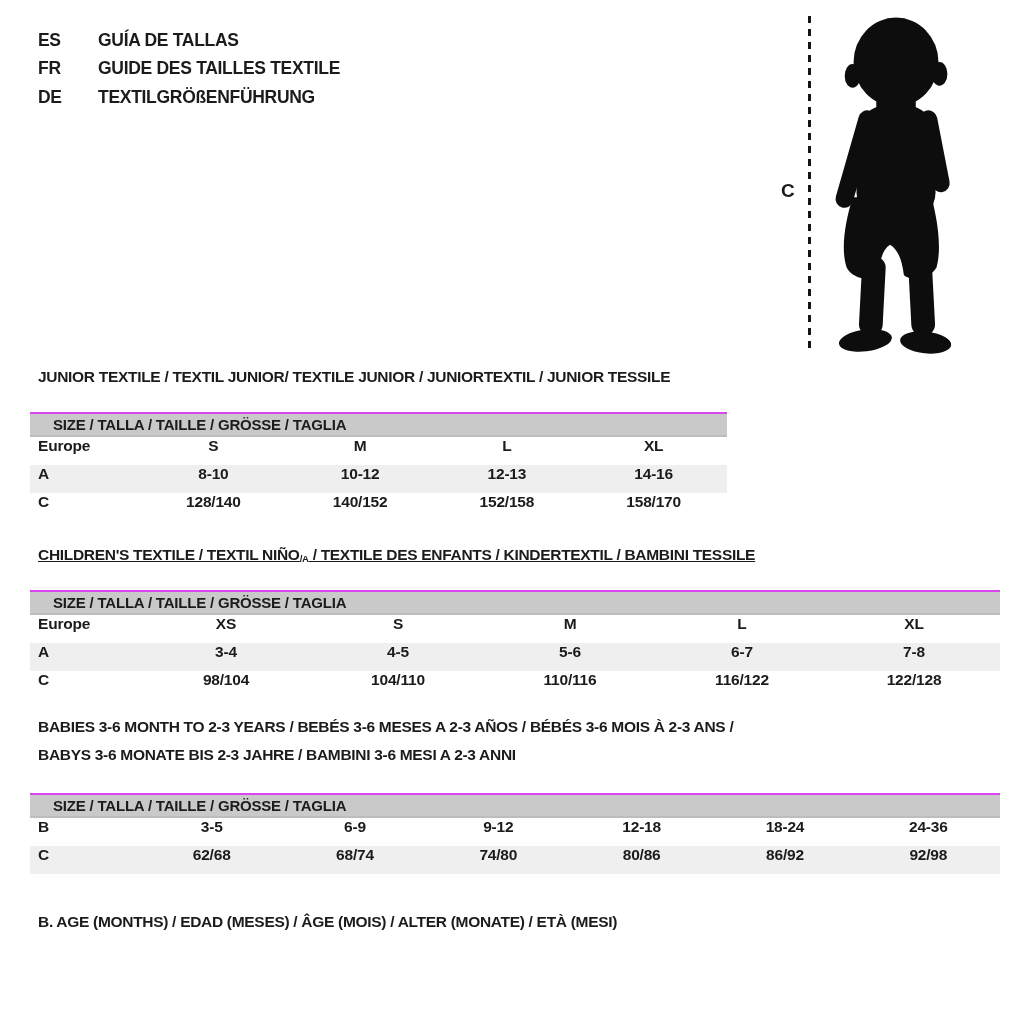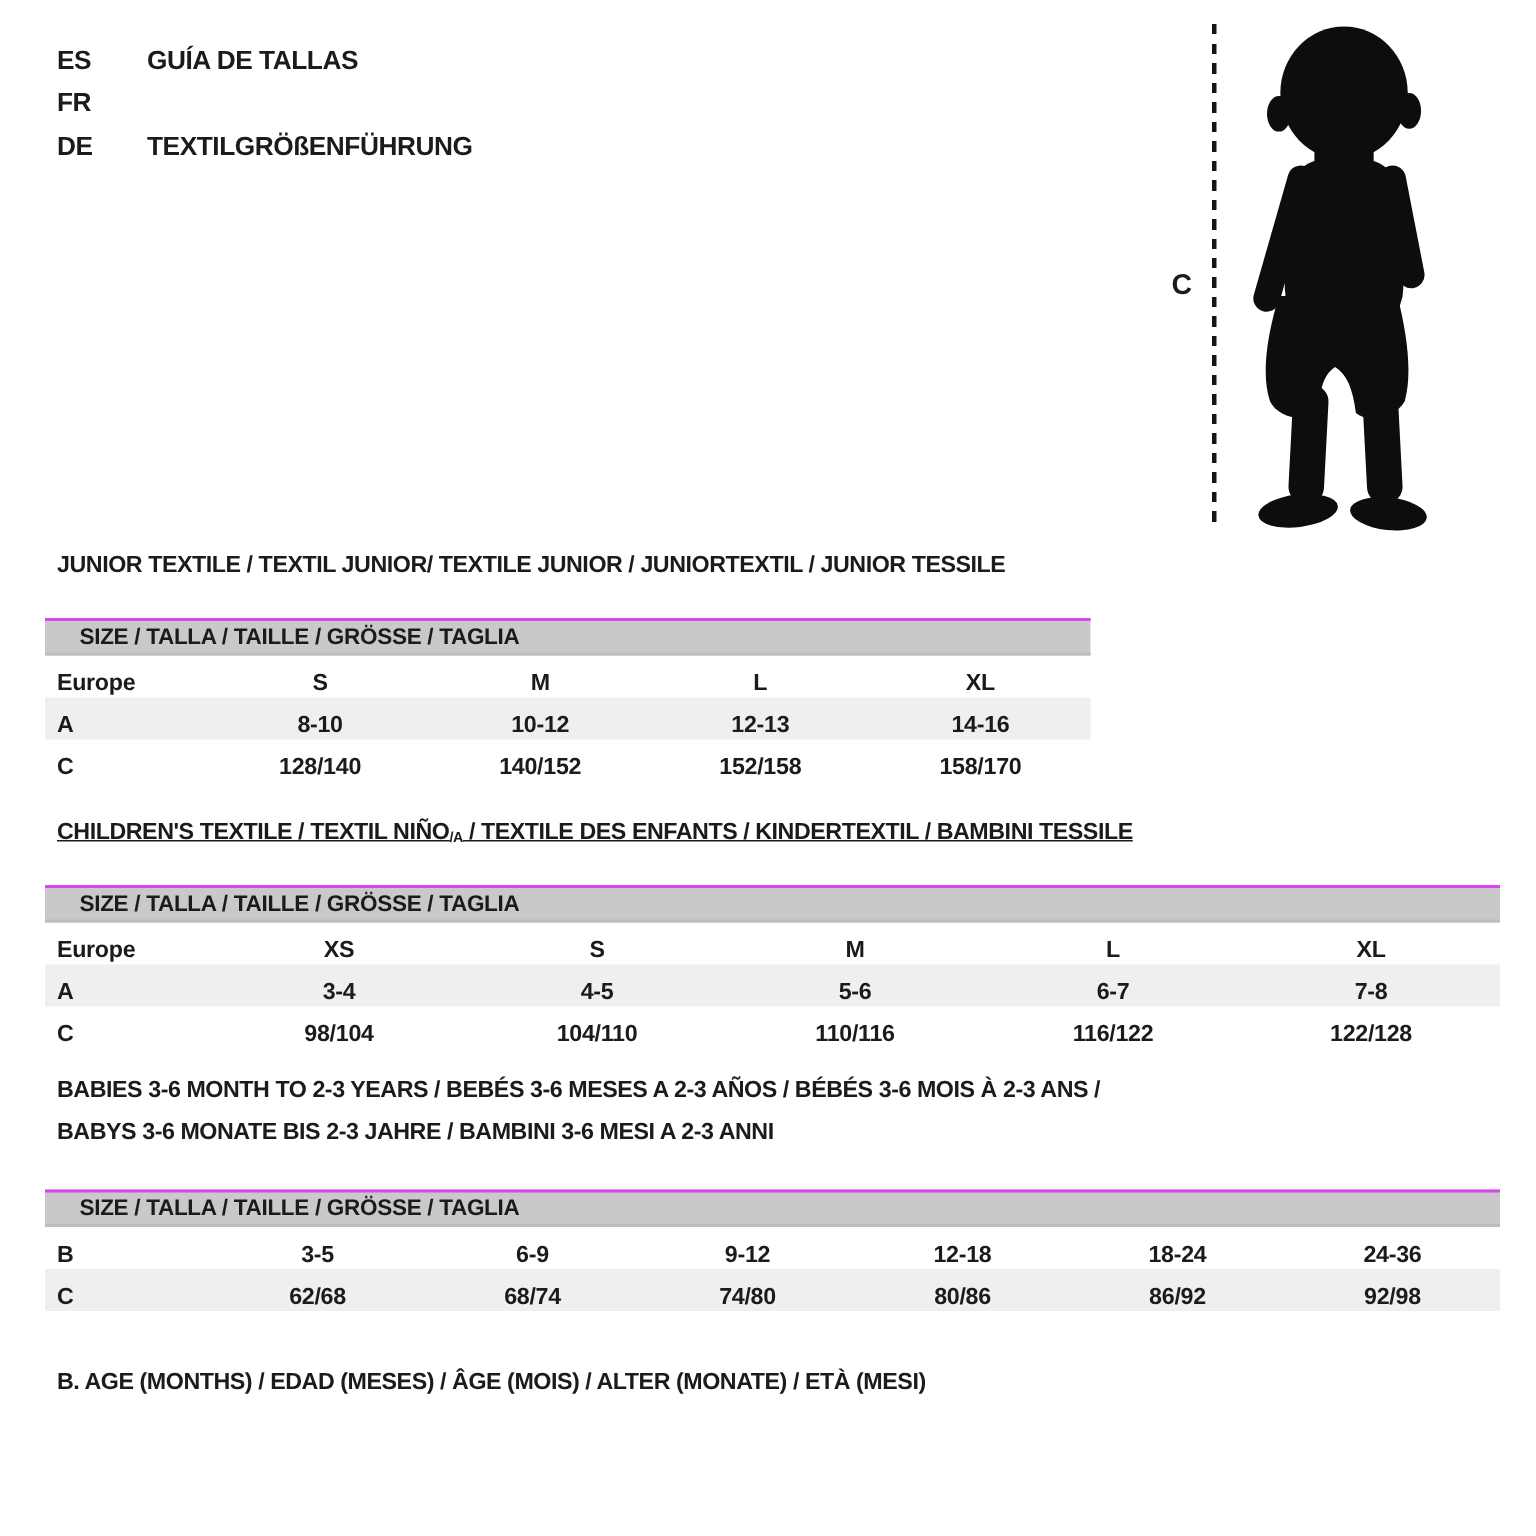--- a/index.html
+++ b/index.html
@@ -32,41 +32,42 @@
   .section-title { position:absolute; left:38px; font-size:15.5px; letter-spacing:-0.3px; white-space:nowrap; }
   .sub { font-size:0.62em; vertical-align:-0.22em; }
 
   
   .size-table { position:absolute; left:30px; font-size:15.5px; letter-spacing:-0.2px; }
   .st-header {
     height:25px; background:#c9c9c9;
     border-top:2px solid #d946ef; border-bottom:2px solid #bdbdbd;
     display:flex; align-items:center; padding-left:23px; font-size:15px;
   }
-  .st-row { display:flex; height:28px; align-items:flex-end; }
+  .st-row { display:flex; height:28px; align-items:flex-start; }
   .st-row.shaded { background:#efefef; }
   .st-label { width:110px; padding-left:8px; }
   .st-cell { flex:1; text-align:center; }
 
   
   .legend { position:absolute; left:38px; top:908px; }
   .legend-line { height:28px; display:flex; align-items:center; font-size:15.5px; letter-spacing:-0.3px; }
 </style>
 </head>
 <body>
 
 <div class="canvas">
 
   <div class="languages">
     <div class="lang-row">
       <span class="lang-code">ES</span>
       <span class="lang-title">GUÍA DE TALLAS</span>
     </div>
     <div class="lang-row">
       <span class="lang-code">FR</span>
+      <span class="lang-title">GUIDE DES TAILLES TEXTILE</span>
     </div>
     <div class="lang-row">
       <span class="lang-code">DE</span>
       <span class="lang-title">TEXTILGRÖßENFÜHRUNG</span>
     </div>
   </div>
 
   <div class="figure">
     <span class="measure-label">C</span>
     <div class="dotted-line"></div>

